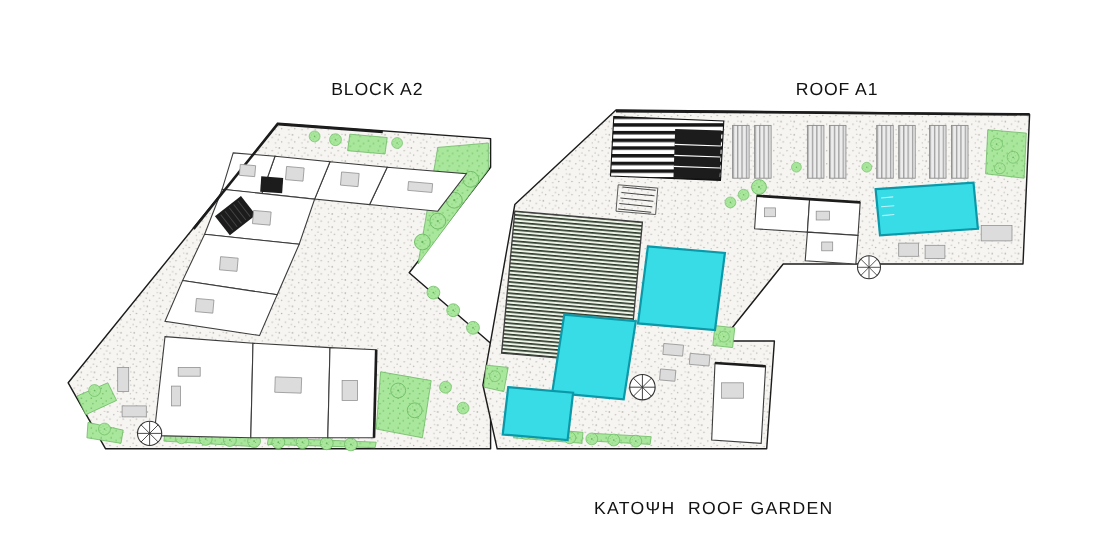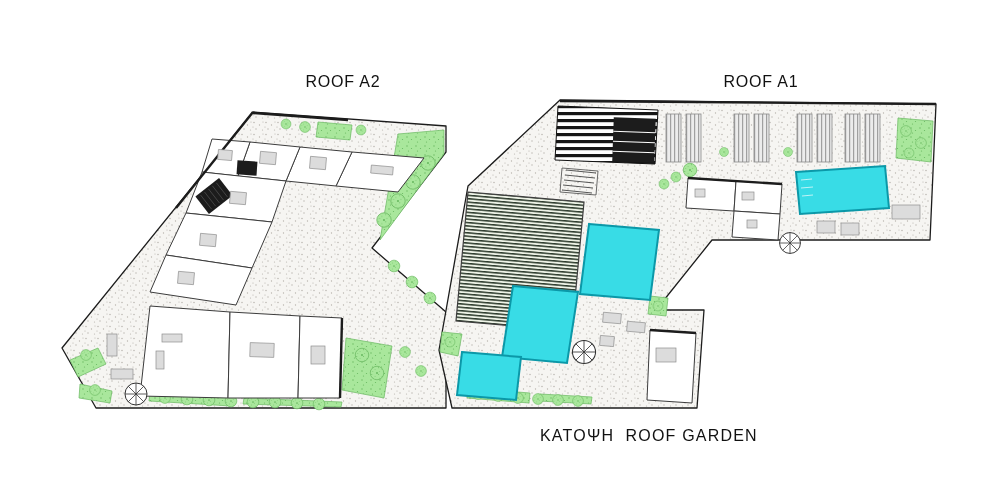--- a/index.html
+++ b/index.html
@@ -8,40 +8,40 @@
     --room_line:#3c3c3c; --furniture:#dcdcdc;
   }
   html,body{margin:0;padding:0;background:#fff;font-family:"Liberation Sans",sans-serif;}
   .canvas{position:relative;width:1000px;height:500px;background:var(--page);overflow:hidden;}
   svg.plan{position:absolute;left:0;top:0;}
   .title{position:absolute;font-size:16px;color:#111;letter-spacing:.8px;font-weight:500;width:170px;text-align:center;}
   .caption{position:absolute;font-size:16px;color:#111;letter-spacing:1.2px;white-space:pre;}
   #title-a2{left:258px;top:73px;}
   #title-a1{left:676px;top:73px;}
   #caption-a2{left:63px;top:443px;}
-  #caption-a1{left:540px;top:427px;}
+  #caption-a1{left:540px;top:454px;}
   .outline{fill:url(#stipple);stroke:var(--wall);stroke-width:1.3;stroke-linejoin:round;}
   .green{fill:url(#greenTex);stroke:var(--green_edge);stroke-width:.7;}
   .greenfill{fill:var(--green);}
   .gdot{fill:var(--green_edge);}
   .stipdot{fill:var(--paving_dot);}
   .treec{stroke:var(--green_edge);stroke-width:1;}
   .pool{fill:var(--pool);stroke:var(--pool_edge);stroke-width:2;}
   .room{fill:#ffffff;stroke:var(--room_line);stroke-width:1;}
   .furn{fill:var(--furniture);stroke:#8f8f8f;stroke-width:.7;}
   .wallseg{stroke:var(--wall);stroke-width:2.4;fill:none;}
   .core{fill:var(--wall);}
   .ladder{stroke:#444;stroke-width:.9;fill:none;}
 </style>
 </head>
 <body>
 
 <div class="canvas">
 
-  <div class="title" id="title-a2">ROOF A2</div>
+  <div class="title" id="title-a2">BLOCK A2</div>
   <div class="title" id="title-a1">ROOF A1</div>
   <div class="caption" id="caption-a1">ΚΑΤΟΨΗ  ROOF GARDEN</div>
 
   <svg class="plan" width="1000" height="500" viewBox="0 0 1000 500">
     <defs>
       <pattern id="stipple" width="12" height="12" patternUnits="userSpaceOnUse">
         <rect width="12" height="12" fill="#f6f5f2"></rect>
         <circle class="stipdot" cx="2" cy="2.5" r=".75"></circle>
         <circle class="stipdot" cx="7.5" cy="5" r=".65"></circle>
         <circle class="stipdot" cx="4" cy="9" r=".7"></circle>

